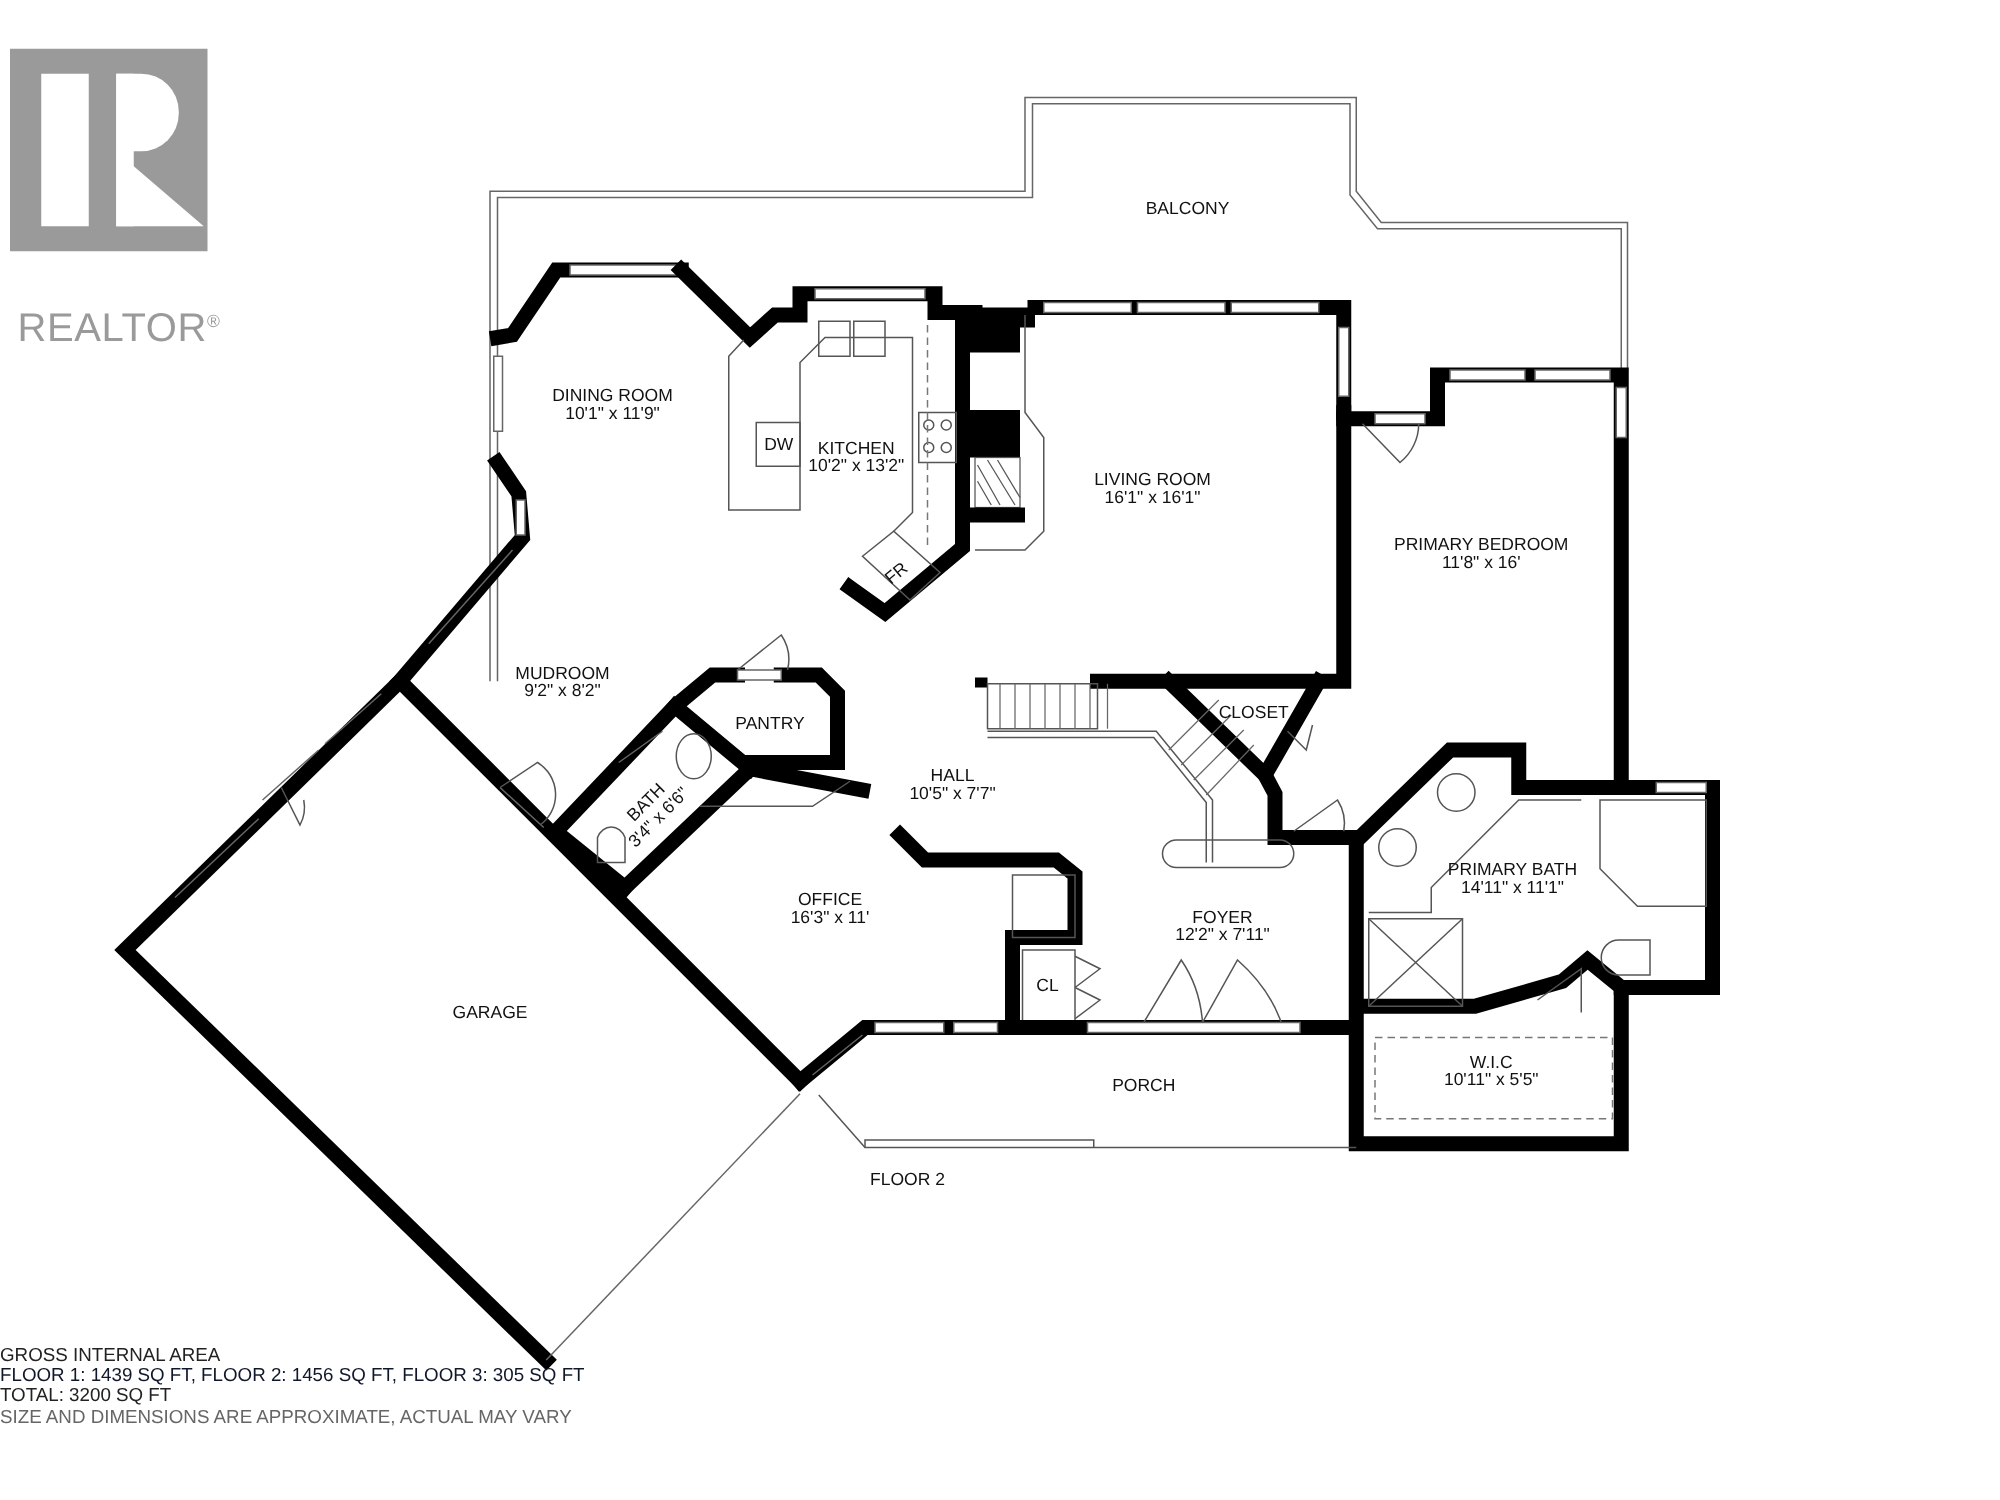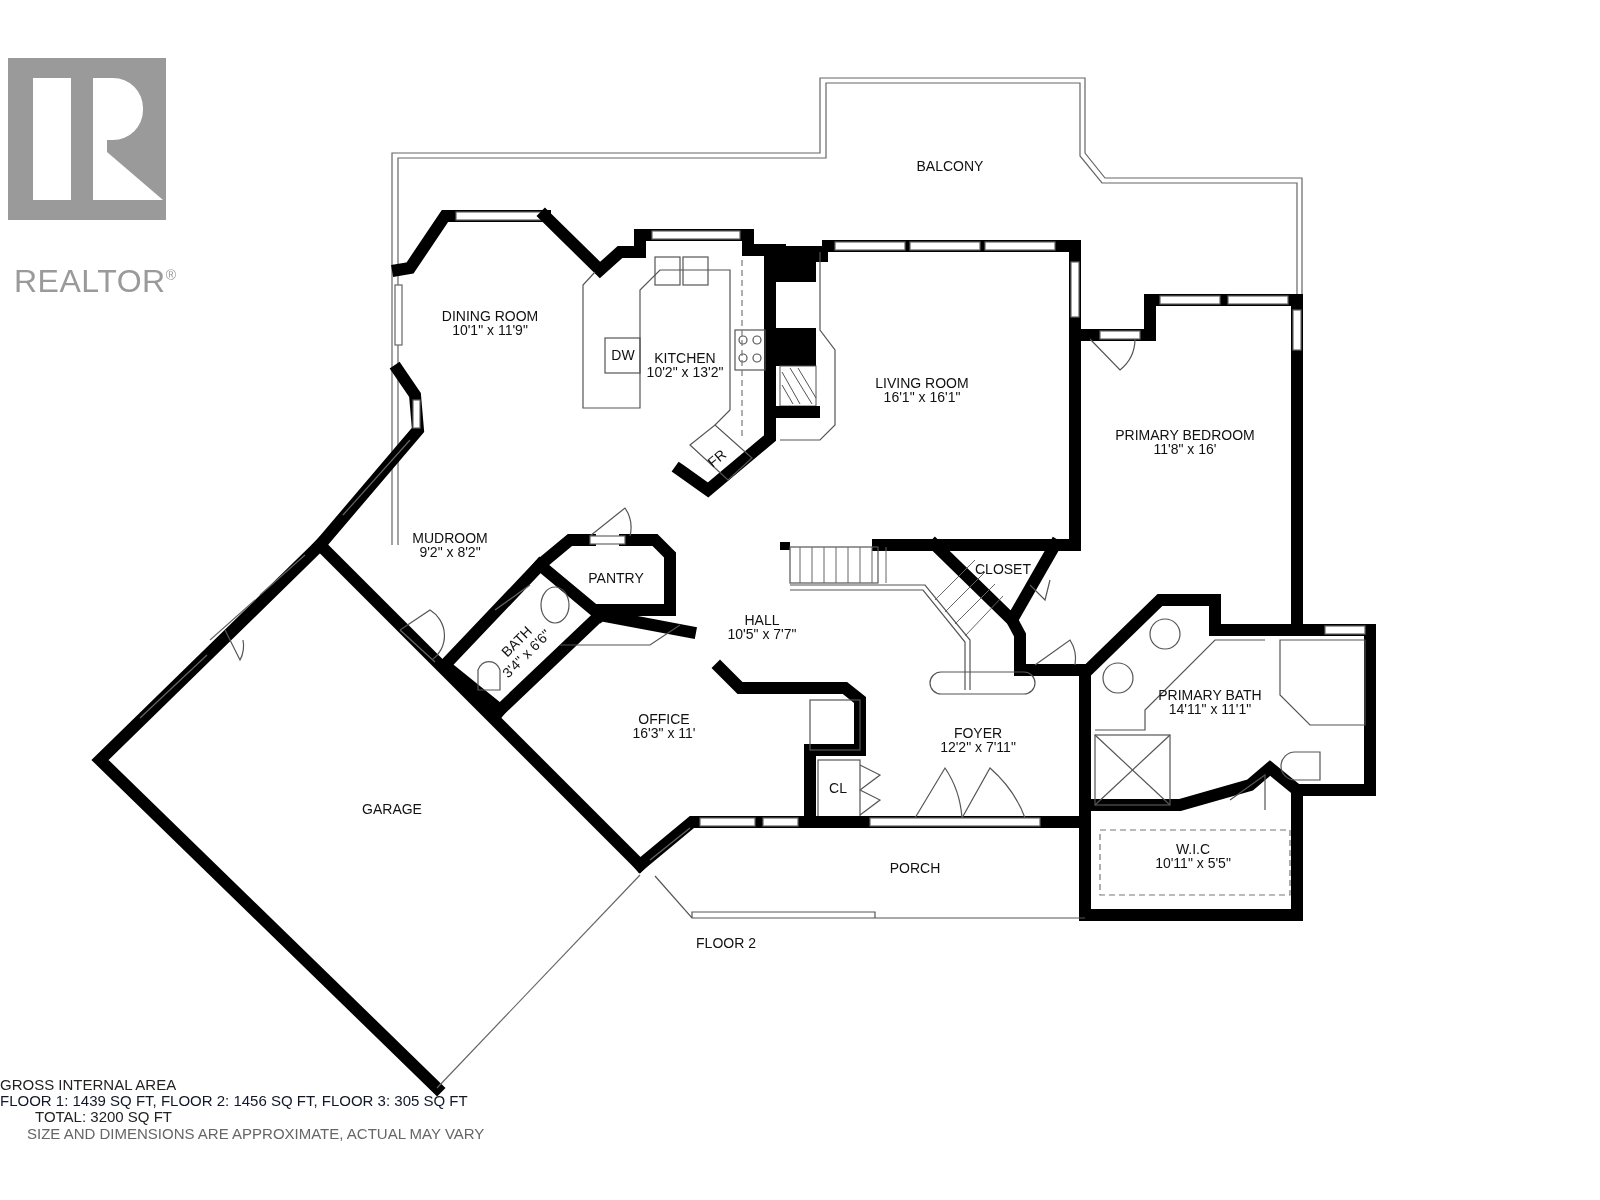--- a/index.html
+++ b/index.html
@@ -6,34 +6,34 @@
     body { width: 1600px; height: 1200px; position: relative; overflow: hidden;
            font-family: "Liberation Sans", sans-serif; color: #111; }
     svg.plan { position: absolute; left: 0; top: 0; width: 1600px; height: 1200px; }
     .wall { stroke: #000; stroke-width: 12; fill: none; stroke-linejoin: miter; stroke-linecap: square; }
     .thin { stroke: #555; stroke-width: 1.2; fill: none; }
     .dbl { stroke: #666; stroke-width: 1.2; fill: none; }
     .win { fill: #fff; stroke: #666; stroke-width: 1.2; }
     .solid { fill: #000; }
     .dash { stroke: #777; stroke-width: 1.2; fill: none; stroke-dasharray: 6 4; }
     .lbl { font-family: "Liberation Sans", sans-serif; font-size: 14px; fill: #111; text-anchor: middle; }
-    .logo { position: absolute; left: 8px; top: 58px; width: 158px; height: 162px; }
+    .logo { position: absolute; left: 8px; top: 39px; width: 158px; height: 162px; }
     .logo-box { position: absolute; left: 0; top: 0; width: 158px; height: 162px; background: #9a9a9a; }
     .logo-l { position: absolute; left: 25px; top: 20px; width: 38px; height: 122px; background: #fff; }
     .logo-r-stem { position: absolute; left: 85px; top: 20px; width: 14px; height: 122px; background: #fff; }
     .logo-r-bowl { position: absolute; left: 85px; top: 20px; width: 50px; height: 62px; background: #fff; border-radius: 0 30px 30px 0; }
     .logo-r-leg { position: absolute; left: 85px; top: 82px; width: 0; height: 0;
                   border-left: 70px solid #fff; border-top: 60px solid transparent; }
     .logo-text { position: absolute; left: 6px; top: 205px; font-size: 32px; color: #9a9a9a; letter-spacing: 0.5px; }
     .logo-text sup { font-size: 14px; }
     .footer { position: absolute; left: 0; width: 1560px; text-align: left; font-size: 15px; }
     .f1 { top: 1076px; color: #222; }
     .f2 { top: 1092px; color: #0f172a; }
-    .f3 { top: 1108px; color: #222; padding-left: 35px; }
-    .f4 { top: 1125px; color: #666; padding-left: 27px; }
+    .f3 { top: 1108px; color: #222; }
+    .f4 { top: 1125px; color: #666; }
   </style>
 </head>
 <body>
 
 <div class="logo">
   <div class="logo-box">
     <div class="logo-l"></div>
     <div class="logo-r-bowl"></div>
     <div class="logo-r-stem"></div>
     <div class="logo-r-leg"></div>

